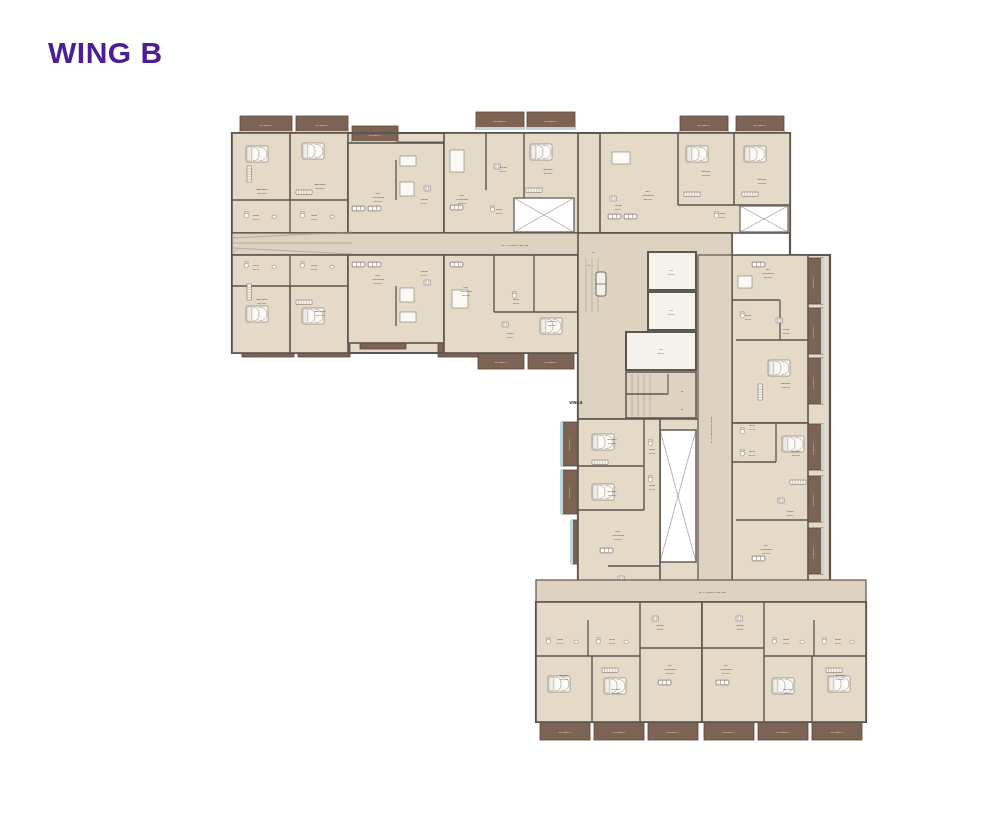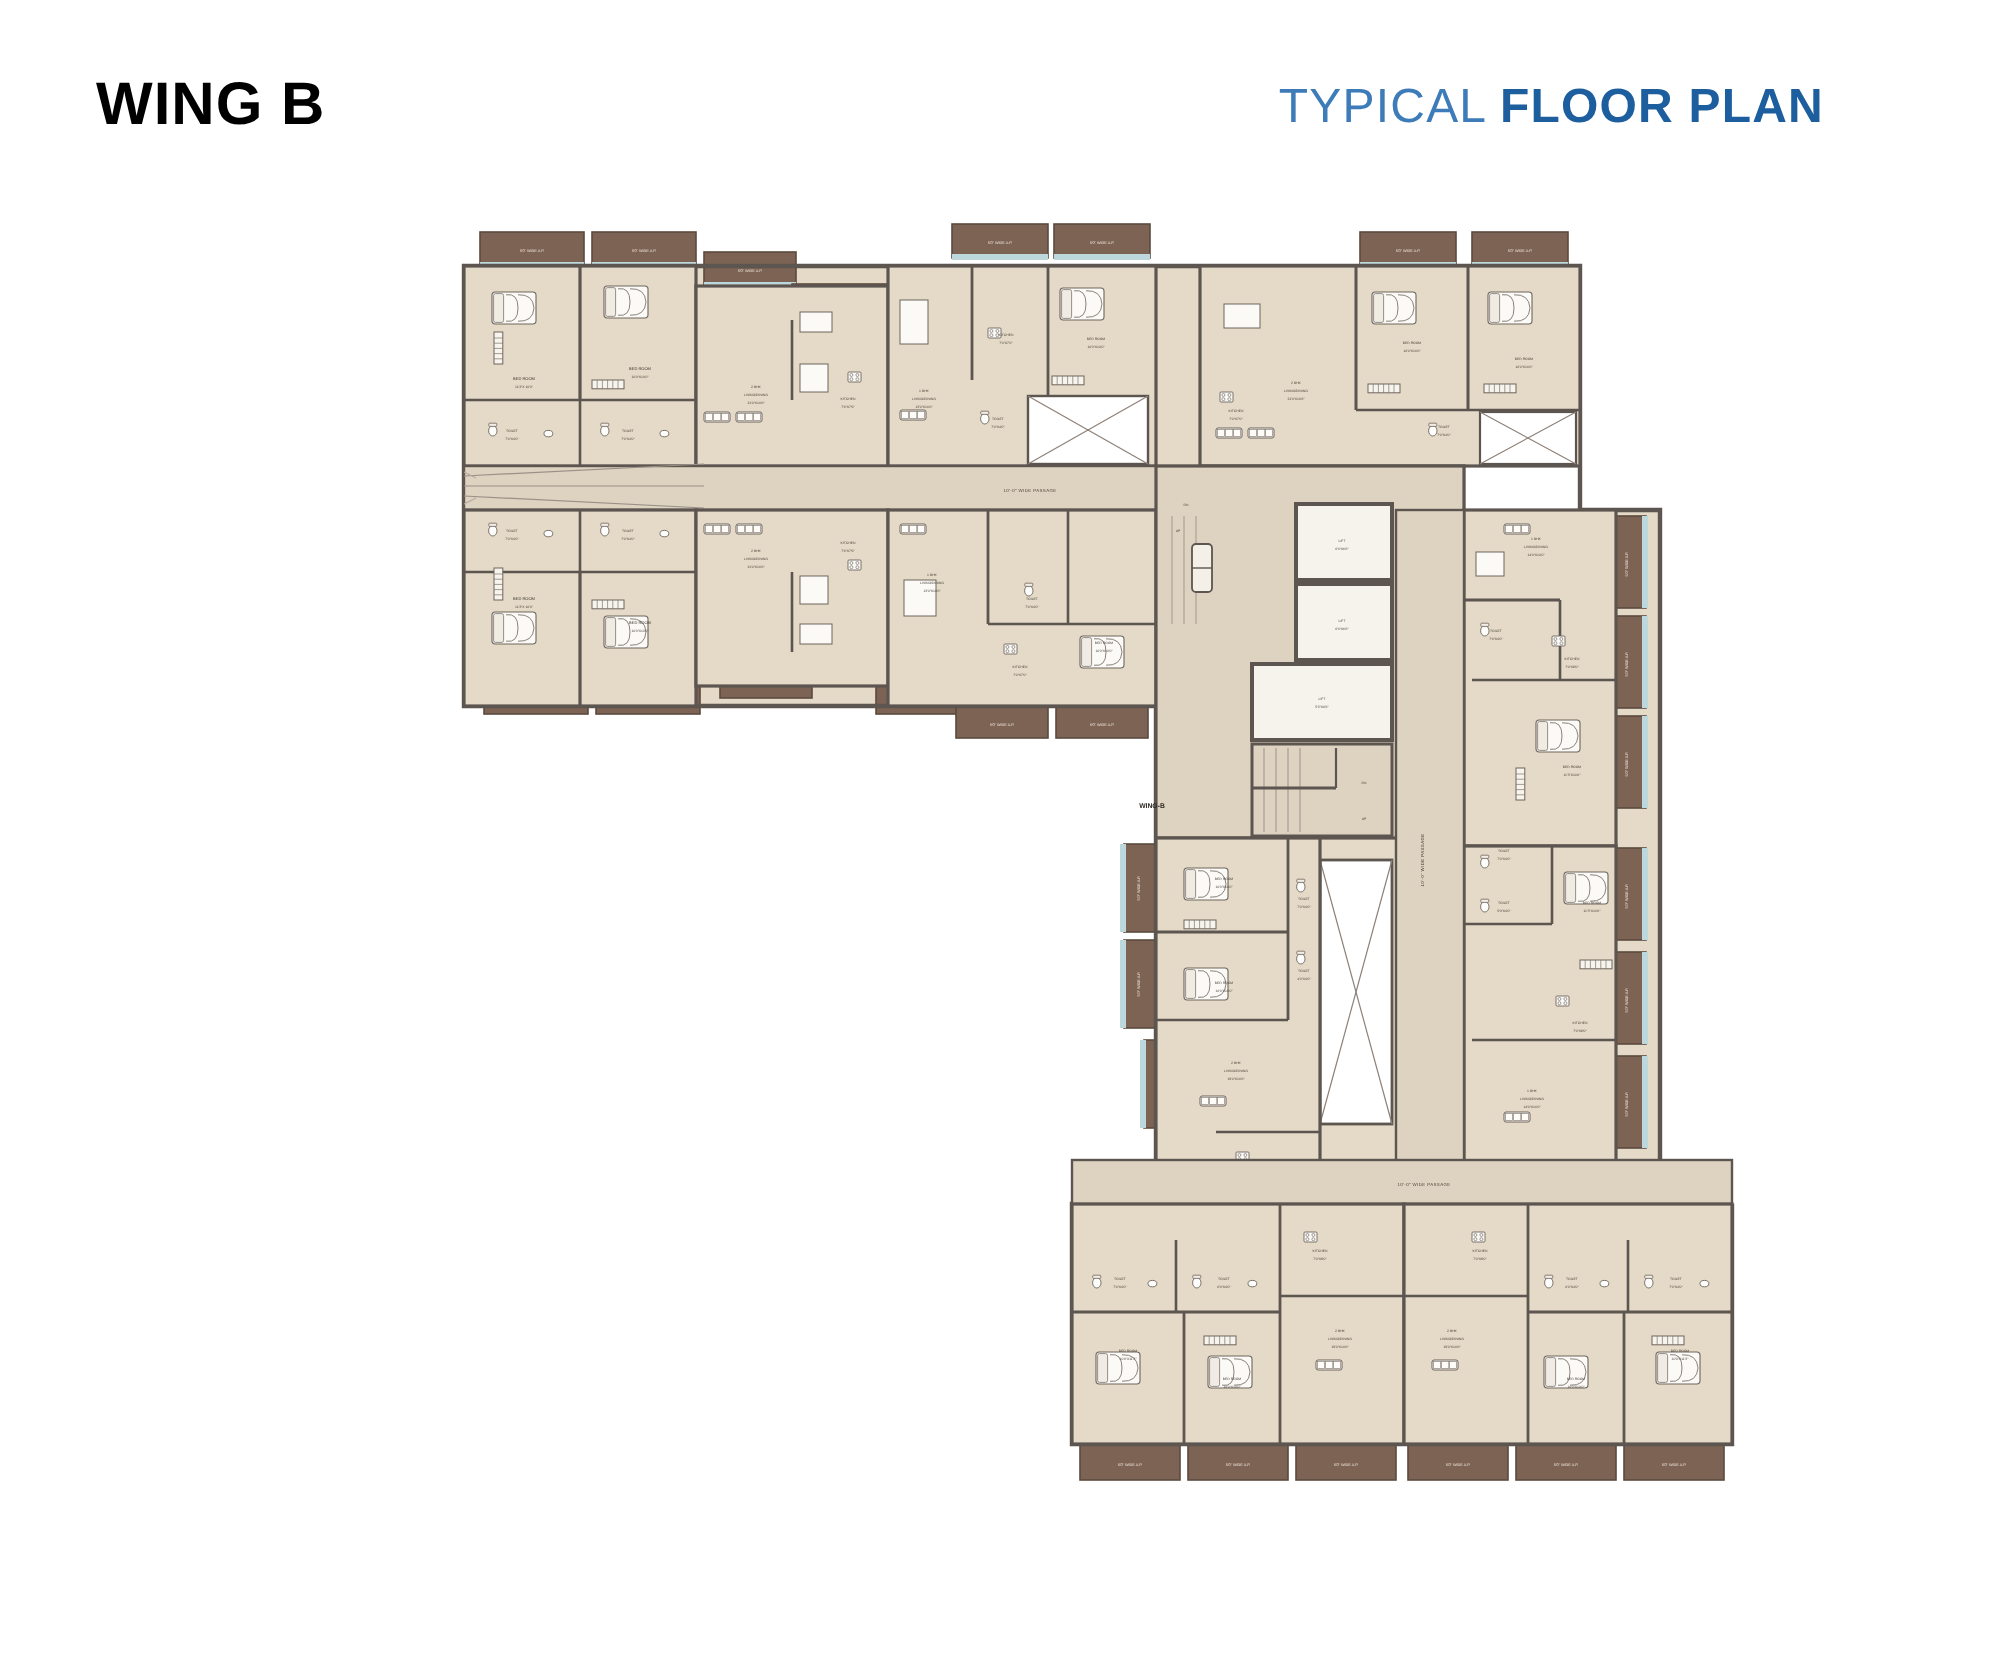--- a/index.html
+++ b/index.html
@@ -6,21 +6,21 @@
   html,body{margin:0;padding:0;}
   body{
     width:1000px;height:830px;background:#ffffff;
     font-family:"Liberation Sans", sans-serif;
     overflow:hidden;position:relative;
   }
   
   #header{position:absolute;left:0;top:0;width:1000px;height:100px;}
   #wing-title{
     position:absolute;left:48px;top:36px;
-    font-size:30px;font-weight:bold;color:#000000;letter-spacing:0.5px;
+    font-size:30px;font-weight:bold;color:#4c1d95;letter-spacing:0.5px;
     font-family:"Liberation Sans", sans-serif;
   }
   #plan-title{
     position:absolute;right:88px;top:40px;
     font-size:24px;color:#2f6fae;letter-spacing:0.6px;white-space:nowrap;
   }
   #plan-title .light{font-weight:400;color:#3d7cb8;}
   #plan-title .bold{font-weight:bold;color:#1d5e9e;}
 
   
@@ -36,23 +36,20 @@
   .lbl-xs{font-size:1.7px;fill:#4a4038;}
   .lbl-bal{fill:#efe6dc;font-size:1.9px;text-anchor:middle;}
   .lbl-pass{fill:#4b4239;font-size:2.2px;text-anchor:middle;letter-spacing:0.2px;}
   .lbl-wing{fill:#2e2a26;font-size:3.4px;text-anchor:middle;font-weight:bold;}
 </style>
 </head>
 <body>
 
 <div id="header">
   <div id="wing-title">WING B</div>
-  <div id="plan-title">
-    <span class="light">TYPICAL </span><span class="bold">FLOOR PLAN</span>
-  </div>
 </div>
 
 <div id="plan-stage">
   <svg id="plan-svg" width="1000" height="830" viewBox="0 0 1000 830">
     <defs>
       <pattern id="hatchDiag" width="3" height="3" patternUnits="userSpaceOnUse" patternTransform="rotate(45)">
         <line x1="0" y1="0" x2="0" y2="3" stroke="#8d8178" stroke-width="0.4"></line>
       </pattern>
       <g id="bedIcon">
         <rect x="0" y="0" width="22" height="16" rx="1.6" fill="#fbfaf7" stroke="#6d645d" stroke-width="0.55"></rect>

